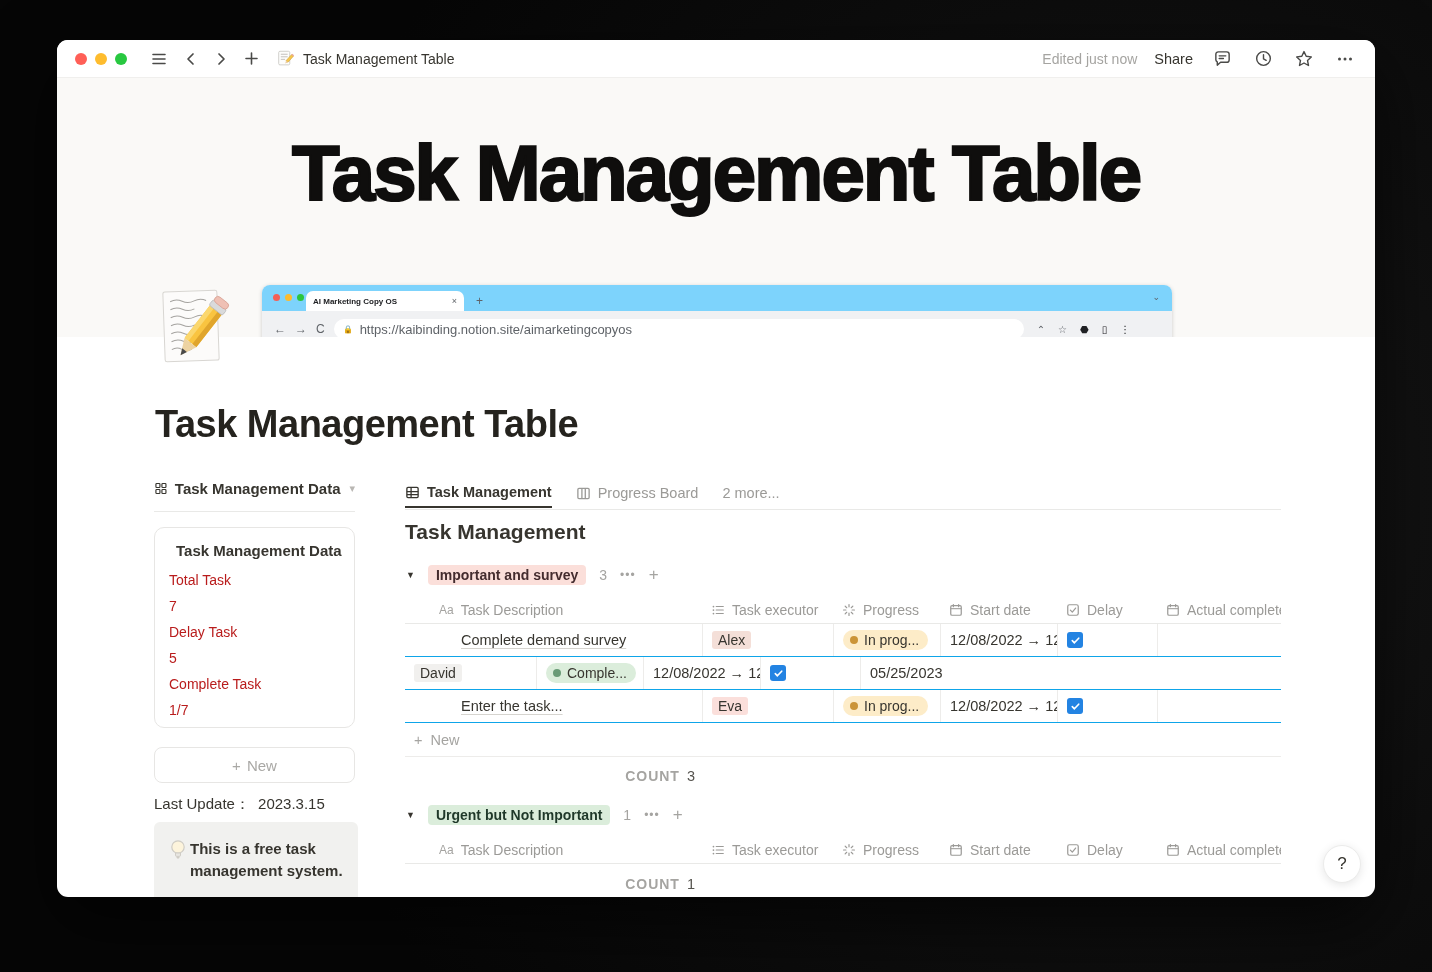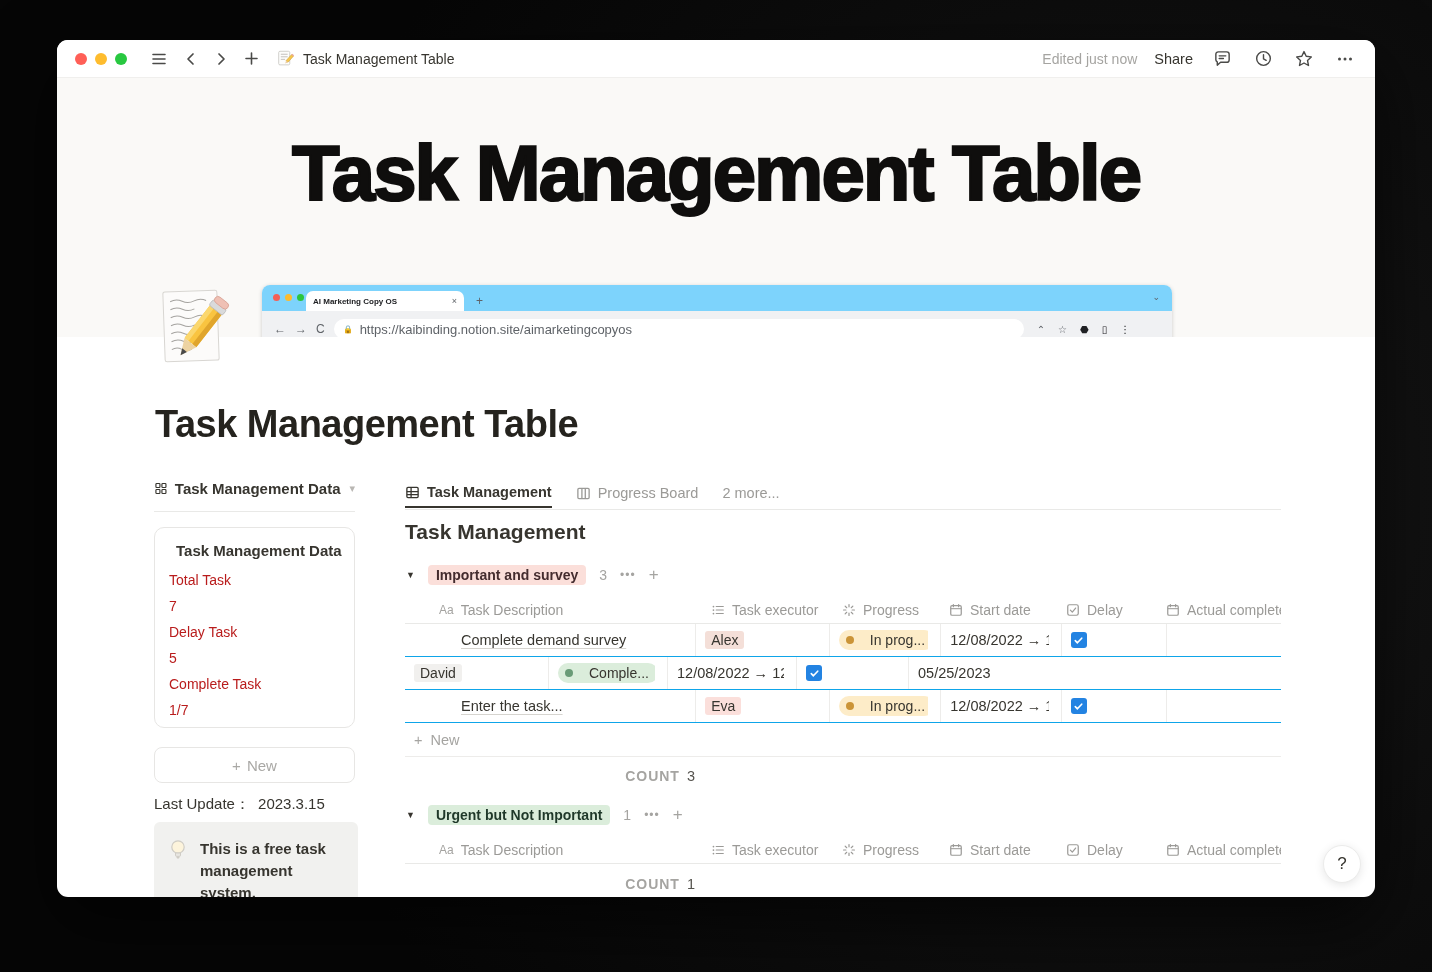--- a/index.html
+++ b/index.html
@@ -67,21 +67,21 @@
   .side-div { position:absolute; left:97px; top:471px; width:201px; height:1px; background:#e9e9e7; }
   .stat-card { position:absolute; left:97px; top:487px; width:201px; height:201px;
     border:1px solid #e7e6e4; border-radius:10px; padding:14px 14px; background:#fff; }
   .stat-title { display:flex; align-items:center; gap:7px; font-size:15px; font-weight:bold; color:#37352f; margin-bottom:8px; white-space:nowrap; }
   .stat-line { font-size:14px; color:#b91c1c; line-height:26px; }
   .new-btn { position:absolute; left:97px; top:707px; width:201px; height:36px; border:1px solid #e7e6e4;
     border-radius:8px; display:flex; align-items:center; justify-content:center; gap:6px;
     color:#a9a8a5; font-size:15px; background:#fff; }
   .last-upd { position:absolute; left:97px; top:755px; font-size:15px; color:#37352f; font-weight:500; }
   .callout { position:absolute; left:97px; top:782px; width:204px; height:130px; background:#f1f1ef;
-    border-radius:6px; padding:16px 14px 0 14px; display:flex; gap:12px; }
+    border-radius:6px; padding:16px 14px 0 14px; display:flex; gap:2px; }
   .callout-text { font-size:15px; font-weight:bold; color:#37352f; line-height:1.45; }
 
   
   .tabs { position:absolute; left:348px; top:438px; display:flex; align-items:center; gap:24px; height:30px; }
   .tab { display:flex; align-items:center; gap:7px; font-size:14.5px; height:30px; }
   .tab.active { color:#37352f; font-weight:bold; border-bottom:2.5px solid #37352f; }
   .tab.idle { color:#9b9a97; }
   .tabs-div { position:absolute; left:348px; top:469px; width:876px; height:1px; background:#e9e9e7; }
   .sec-heading { position:absolute; left:348px; top:480px; font-size:21px; font-weight:bold; color:#37352f; }
 
@@ -96,26 +96,26 @@
     border-bottom:1px solid #e9e9e7;justify-content:space-between; }
   .th { display:flex; align-items:center; gap:7px; font-size:14px; color:#9b9a97; padding-left:9px;
     white-space:nowrap; overflow:hidden; height:100%; }
   .th .aa { font-size:12px; color:#a5a4a1; font-weight:500; }
   .c1{width:297px}.c2{width:131px}.c3{width:107px}.c4{width:117px}.c5{width:100px}.c6{width:124px}
   .th.c1 { padding-left:34px; }
 
   .trow { position:absolute; left:348px; width:876px; height:33px; display:flex; align-items:center;
     border-bottom:1px solid #0ea5e9; }
   .td { height:100%; display:flex; align-items:center; padding-left:9px; overflow:hidden; white-space:nowrap; }
-  .td + .td { border-left:1px solid #edecea;margin-left:12px; }
+  .td + .td { border-left:1px solid #edecea; }
   .td.c1 { padding-left:56px; }
   .task-title { font-size:14.5px; font-weight:500; color:#37352f;
     text-decoration:underline; text-decoration-color:#d6d4cf; text-underline-offset:3px; text-decoration-thickness:1px; }
   .p-badge { font-size:14px; color:#37352f; padding:1px 6px; border-radius:3px; white-space:nowrap; }
-  .s-badge { font-size:14px; color:#37352f; padding:2px 9px 2px 7px; border-radius:100px; display:flex; align-items:center; gap:16px; white-space:nowrap; }
+  .s-badge { font-size:14px; color:#37352f; padding:2px 9px 2px 7px; border-radius:100px; display:flex; align-items:center; gap:6px; white-space:nowrap; }
   .s-dot { width:8px; height:8px; border-radius:50%; flex:none; }
   .date-t { font-size:14.5px; color:#37352f; }
   .chk { width:16px; height:16px; border-radius:3px; background:#2383e2; display:flex; align-items:center; justify-content:center; }
   .chk svg { display:block; }
 
   .newrow { position:absolute; left:348px; width:876px; height:34px; display:flex; align-items:center;
     gap:8px; color:#a5a4a1; font-size:14.5px; border-bottom:1px solid #edecea; padding-left:9px; }
   .countrow { position:absolute; left:348px; width:290px; display:flex; align-items:baseline; justify-content:flex-end; gap:7px; }
   .count-lbl { font-size:14px; letter-spacing:1px; color:#a5a4a1;font-weight:bold; }
   .count-val { font-size:14.5px; color:#55534e; }

